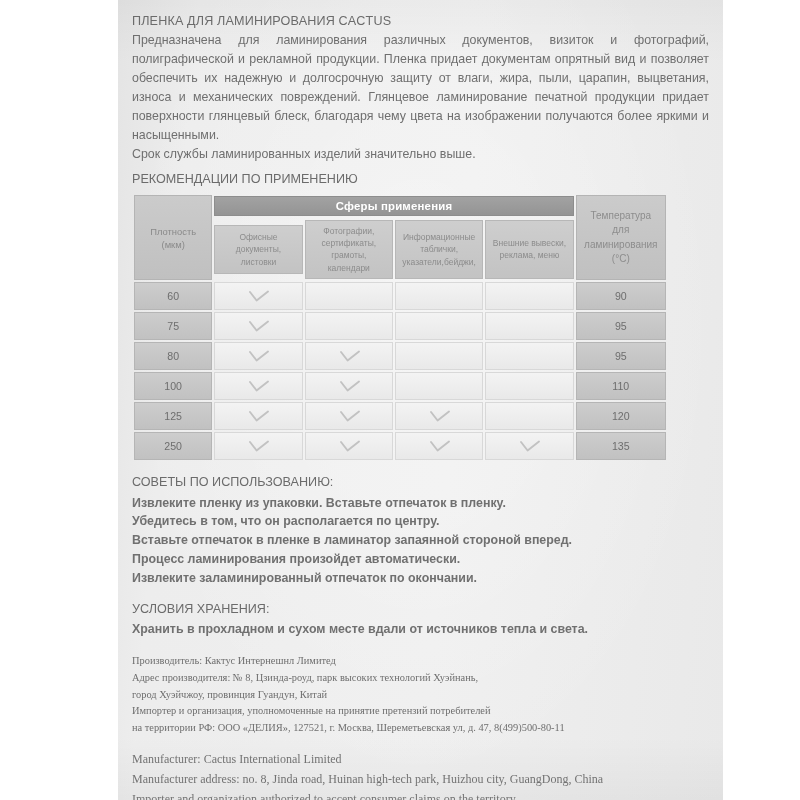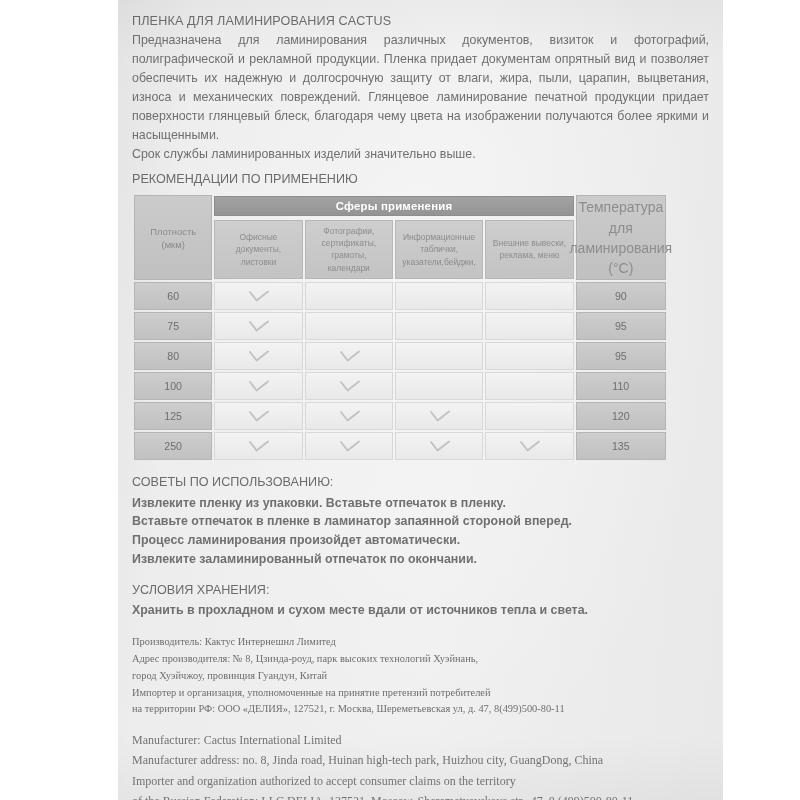--- a/index.html
+++ b/index.html
@@ -169,21 +169,21 @@
   .hdr-sub {
     background: #c9c9c9;
     background-image: linear-gradient(180deg,#cecece,#c3c3c3);
     border: 1px solid #b7b7b7;
     color: #8c8c8c;
     font-size: 8.5px;
     line-height: 1.45;
     padding: 3px 3px;
   }
   .hdr-temp {
-    font-size: 14px;
+    font-size: 10px;
     line-height: 1.45;
     color: #8d8d8d;
   }
 
   
   .dens {
     background: #c7c7c7;
     background-image: linear-gradient(180deg,#cdcdcd,#c1c1c1);
     border: 1px solid #b5b5b5;
     color: #6e6e6e;
@@ -252,21 +252,21 @@
             <div class="cell hdr hdr-temp" style="height:85px;flex-direction:column;">
               <span>Температура для</span>
               <span>ламинирования</span>
               <span>(°C)</span>
             </div>
           </th>
         </tr>
 
         <tr>
           <th>
-            <div class="cell hdr-sub" style="height:59px;flex-direction:column;">
+            <div class="cell hdr-sub" style="height:49px;flex-direction:column;">
               <span>Офисные</span>
               <span>документы,</span>
               <span>листовки</span>
             </div>
           </th>
           <th>
             <div class="cell hdr-sub" style="height:59px;flex-direction:column;">
               <span>Фотографии,</span>
               <span>сертификаты,</span>
               <span>грамоты,</span>
@@ -487,20 +487,21 @@
               <div class="cell temp">135</div>
             </td>
           </tr>
         </tbody>
     </table>
 
     <div class="block-tips">
       <div class="tips-title">СОВЕТЫ ПО ИСПОЛЬЗОВАНИЮ:</div>
       <div id="tips-lines">
           <p class="tips-line">Извлеките пленку из упаковки. Вставьте отпечаток в пленку.</p>
+          <p class="tips-line">Убедитесь в том, что он располагается по центру.</p>
           <p class="tips-line">Вставьте отпечаток в пленке в ламинатор запаянной стороной вперед.</p>
           <p class="tips-line">Процесс ламинирования произойдет автоматически.</p>
           <p class="tips-line">Извлеките заламинированный отпечаток по окончании.</p>
         </div>
     </div>
 
     <div class="block-storage">
       <div class="storage-title">УСЛОВИЯ ХРАНЕНИЯ:</div>
       <div id="storage-lines">
           <p class="storage-line">Хранить в прохладном и сухом месте вдали от источников тепла и света.</p>

